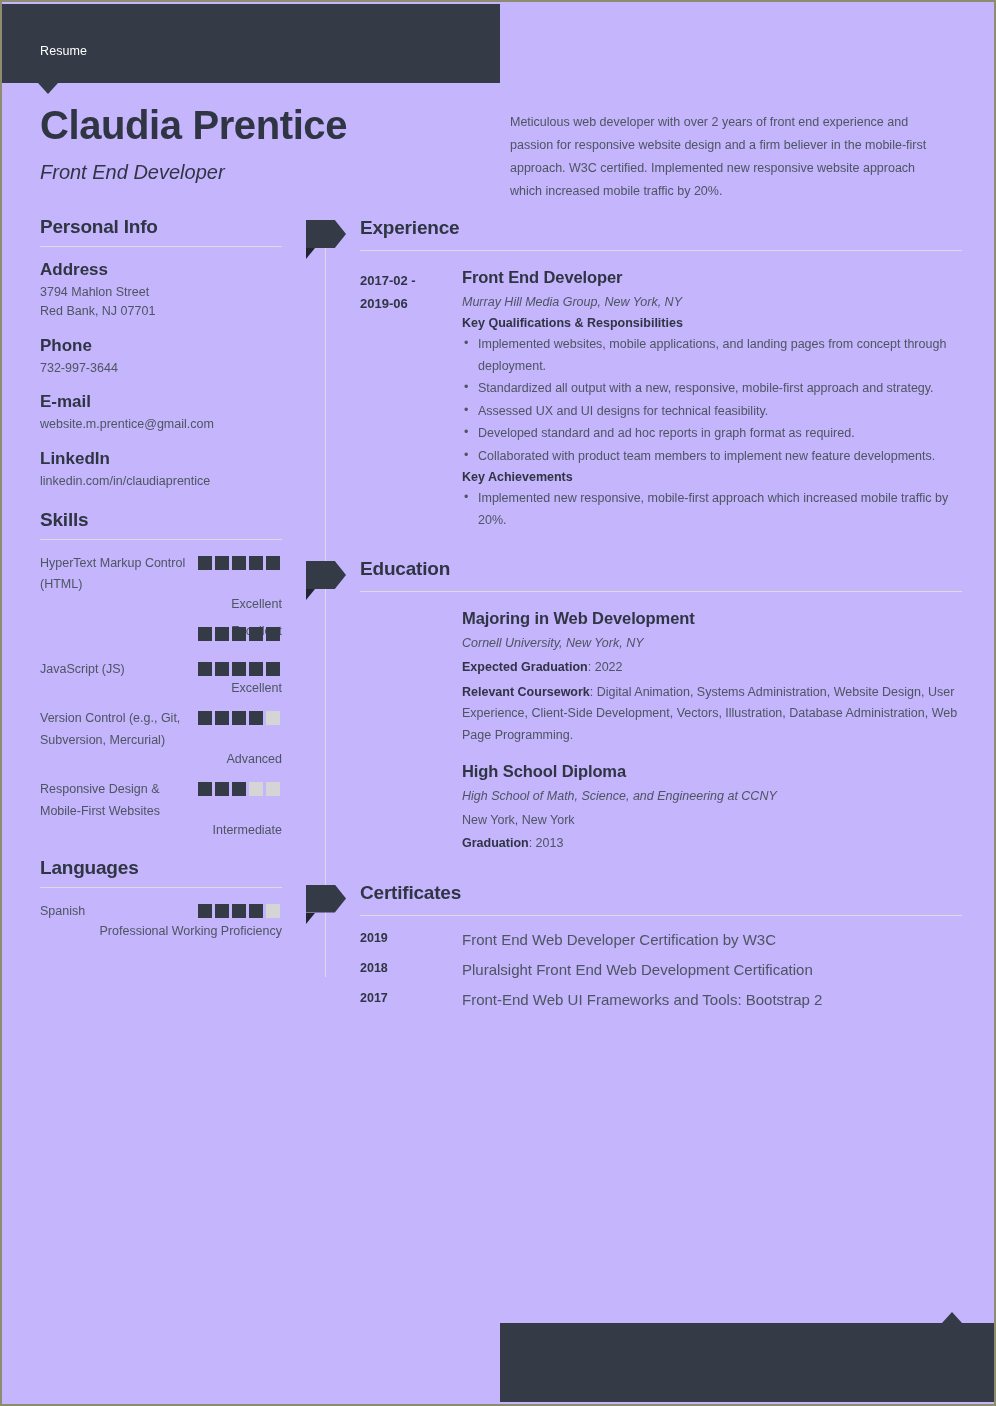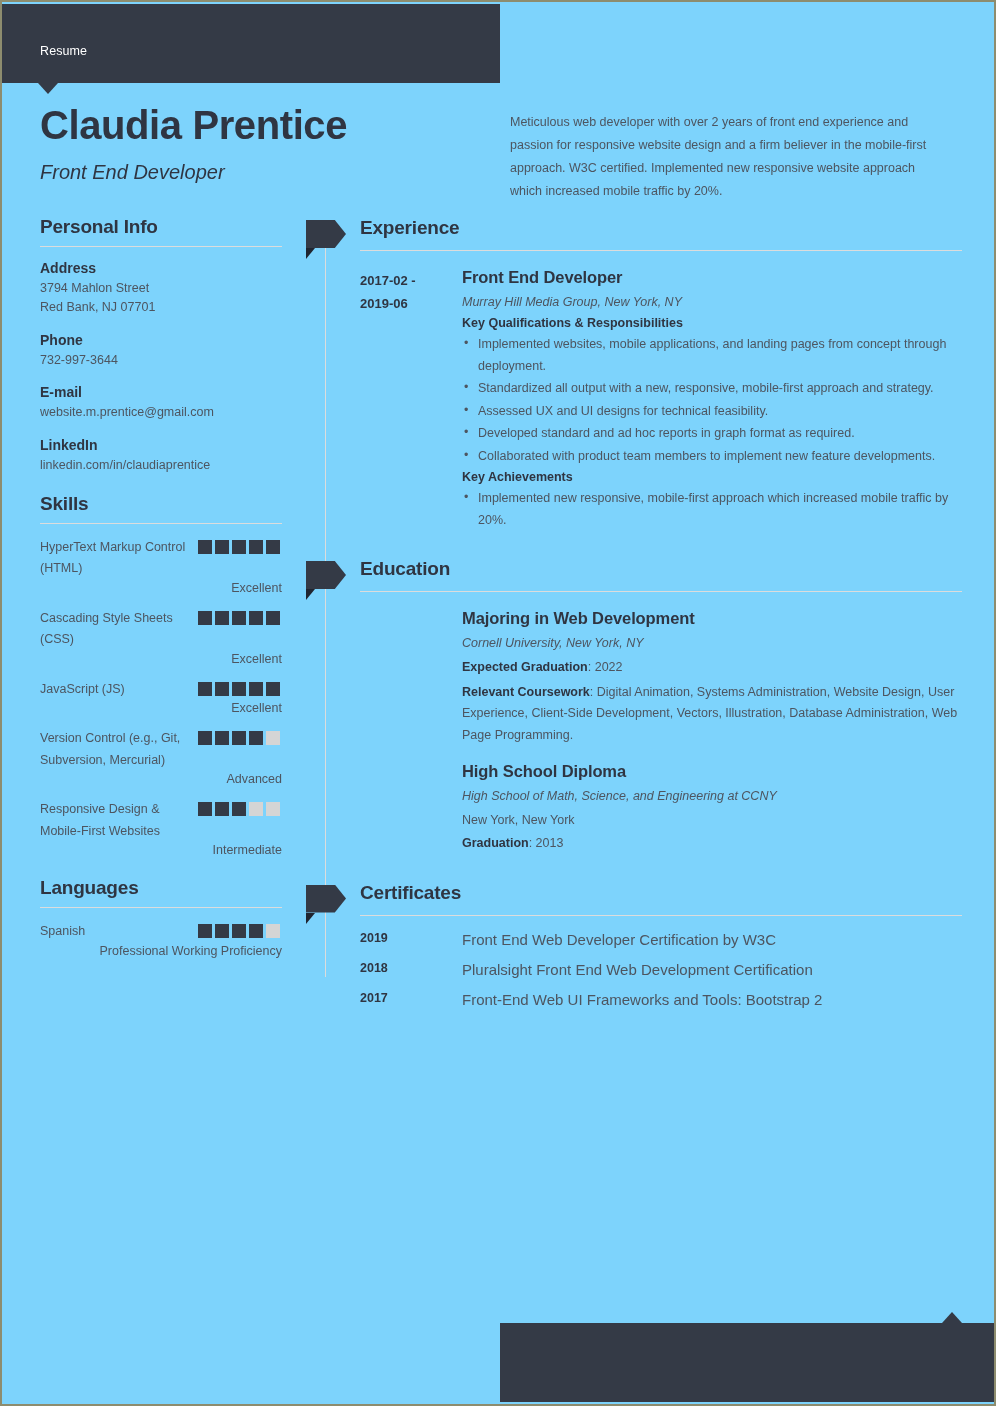--- a/index.html
+++ b/index.html
@@ -9,21 +9,21 @@
     background: #ffffff;
   }
   body {
     font-family: "Liberation Sans", sans-serif;
     -webkit-font-smoothing: antialiased;
   }
   #page {
     position: relative;
     width: 996px;
     height: 1406px;
-    background: #7dd3fc;
+    background: #c4b5fd;
     box-sizing: border-box;
     border: 2px solid #8d8c6e;
     overflow: hidden;
   }
 
   
   .top-bar {
     position: absolute;
     left: 0;
     top: 2px;
@@ -115,21 +115,21 @@
     margin: 0 0 8px 0;
     letter-spacing: -0.2px;
   }
   .side-rule {
     border: 0;
     border-top: 1px solid #dcdcdc;
     margin: 0 0 13px 0;
   }
   .info-group { margin-bottom: 14px; }
   .info-label {
-    font-size: 14px;
+    font-size: 17px;
     font-weight: bold;
     color: #2f3542;
     margin-bottom: 3px;
   }
   .info-value {
     font-size: 12.5px;
     color: #4d5560;
     line-height: 1.55;
   }
 
@@ -370,21 +370,20 @@
       <h2 class="side-heading">Skills</h2>
       <hr class="side-rule">
 
       <div class="skill-row">
         <span class="skill-name">HyperText Markup Control (HTML)</span>
         <span class="skill-blocks"><span class="blk on"></span><span class="blk on"></span><span class="blk on"></span><span class="blk on"></span><span class="blk on"></span></span>
         <div class="skill-level">Excellent</div>
       </div>
 
       <div class="skill-row">
-        <span class="skill-name">Cascading Style Sheets (CSS)</span>
         <span class="skill-blocks"><span class="blk on"></span><span class="blk on"></span><span class="blk on"></span><span class="blk on"></span><span class="blk on"></span></span>
         <div class="skill-level">Excellent</div>
       </div>
 
       <div class="skill-row">
         <span class="skill-name">JavaScript (JS)</span>
         <span class="skill-blocks"><span class="blk on"></span><span class="blk on"></span><span class="blk on"></span><span class="blk on"></span><span class="blk on"></span></span>
         <div class="skill-level">Excellent</div>
       </div>
 

